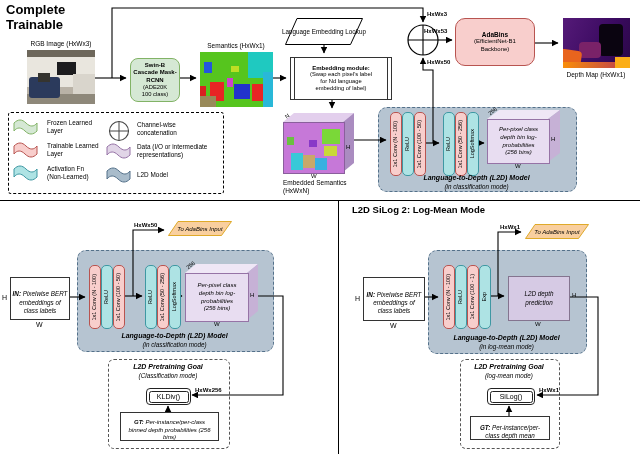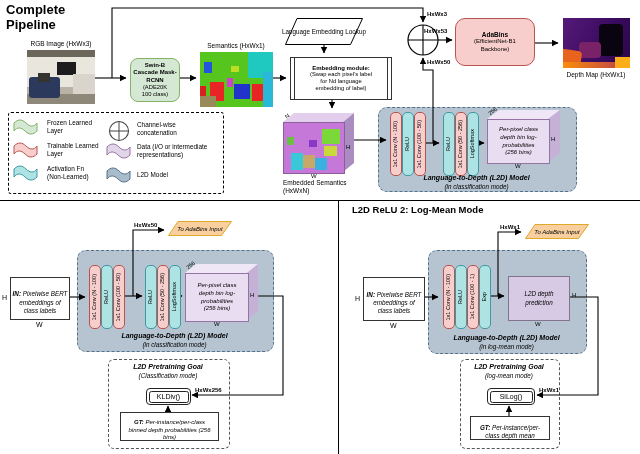--- a/index.html
+++ b/index.html
@@ -104,21 +104,21 @@
       <path d="M568,297 L598,297 L598,395 L537,395" marker-end="url(#ah)"></path>
       <path d="M509,416 L509,406" marker-end="url(#ah)"></path>
     </g>
     <g>
       <circle cx="423" cy="40" r="15" fill="#fff" stroke="#000" stroke-width="1.2"></circle>
       <path d="M408,40 L438,40 M423,25 L423,55" stroke="#000" stroke-width="1.1"></path>
     </g>
   </svg>
 
   <div class="fg pre bd" style="left:6px;top:3px;font-size:13px;line-height:1.15;">Complete
-Pipeline</div>
+Trainable</div>
 
   <div class="lbl ctr" style="left:21px;top:40px;width:80px;">RGB Image (HxWx3)</div>
   <div class="img" style="left:27px;top:50px;width:68px;height:54px;background:#b9b2a6;">
     <div class="abs" style="left:0;top:0;width:68px;height:7px;background:#6d675b;"></div>
     <div class="abs" style="left:0;top:7px;width:68px;height:30px;background:#e9e6de;"></div>
     <div class="abs" style="left:30px;top:12px;width:19px;height:13px;background:#1c1c1e;"></div>
     <div class="abs" style="left:46px;top:24px;width:22px;height:27px;background:#d9d5cc;"></div>
     <div class="abs" style="left:0;top:44px;width:68px;height:10px;background:#8e887a;"></div>
     <div class="abs" style="left:2px;top:27px;width:31px;height:21px;background:#2b3a5c;border-radius:3px;"></div>
     <div class="abs" style="left:11px;top:23px;width:12px;height:9px;background:#35342f;"></div>
@@ -335,21 +335,21 @@
   <span class="dim" style="left:195px;top:387px;">HxWx256</span>
 
   <div class="wbox it ctr" style="left:120px;top:412px;width:97px;height:27px;display:flex;align-items:center;justify-content:center;">
     <span style="font-size:6px;line-height:1.3;" class="pre">
       <b>GT:</b><span> Per-instance/per-class
 binned depth probabilities (256
 bins)</span>
     </span>
   </div>
 
-  <div class="hdr" style="left:352px;top:204px;">L2D ReLU 2: Log-Mean Mode</div>
+  <div class="hdr" style="left:352px;top:204px;">L2D SiLog 2: Log-Mean Mode</div>
 
   <div class="wbox it ctr" style="left:363px;top:277px;width:60px;height:42px;display:flex;align-items:center;justify-content:center;">
     <span style="font-size:6.3px;line-height:1.3;" class="pre">
       <b>IN:</b><span> Pixelwise BERT
 embeddings of
 class labels</span>
     </span>
   </div>
   <span class="axlab" style="left:355px;top:295px;font-size:7px;">H</span>
   <span class="axlab" style="left:390px;top:322px;font-size:7px;">W</span>

